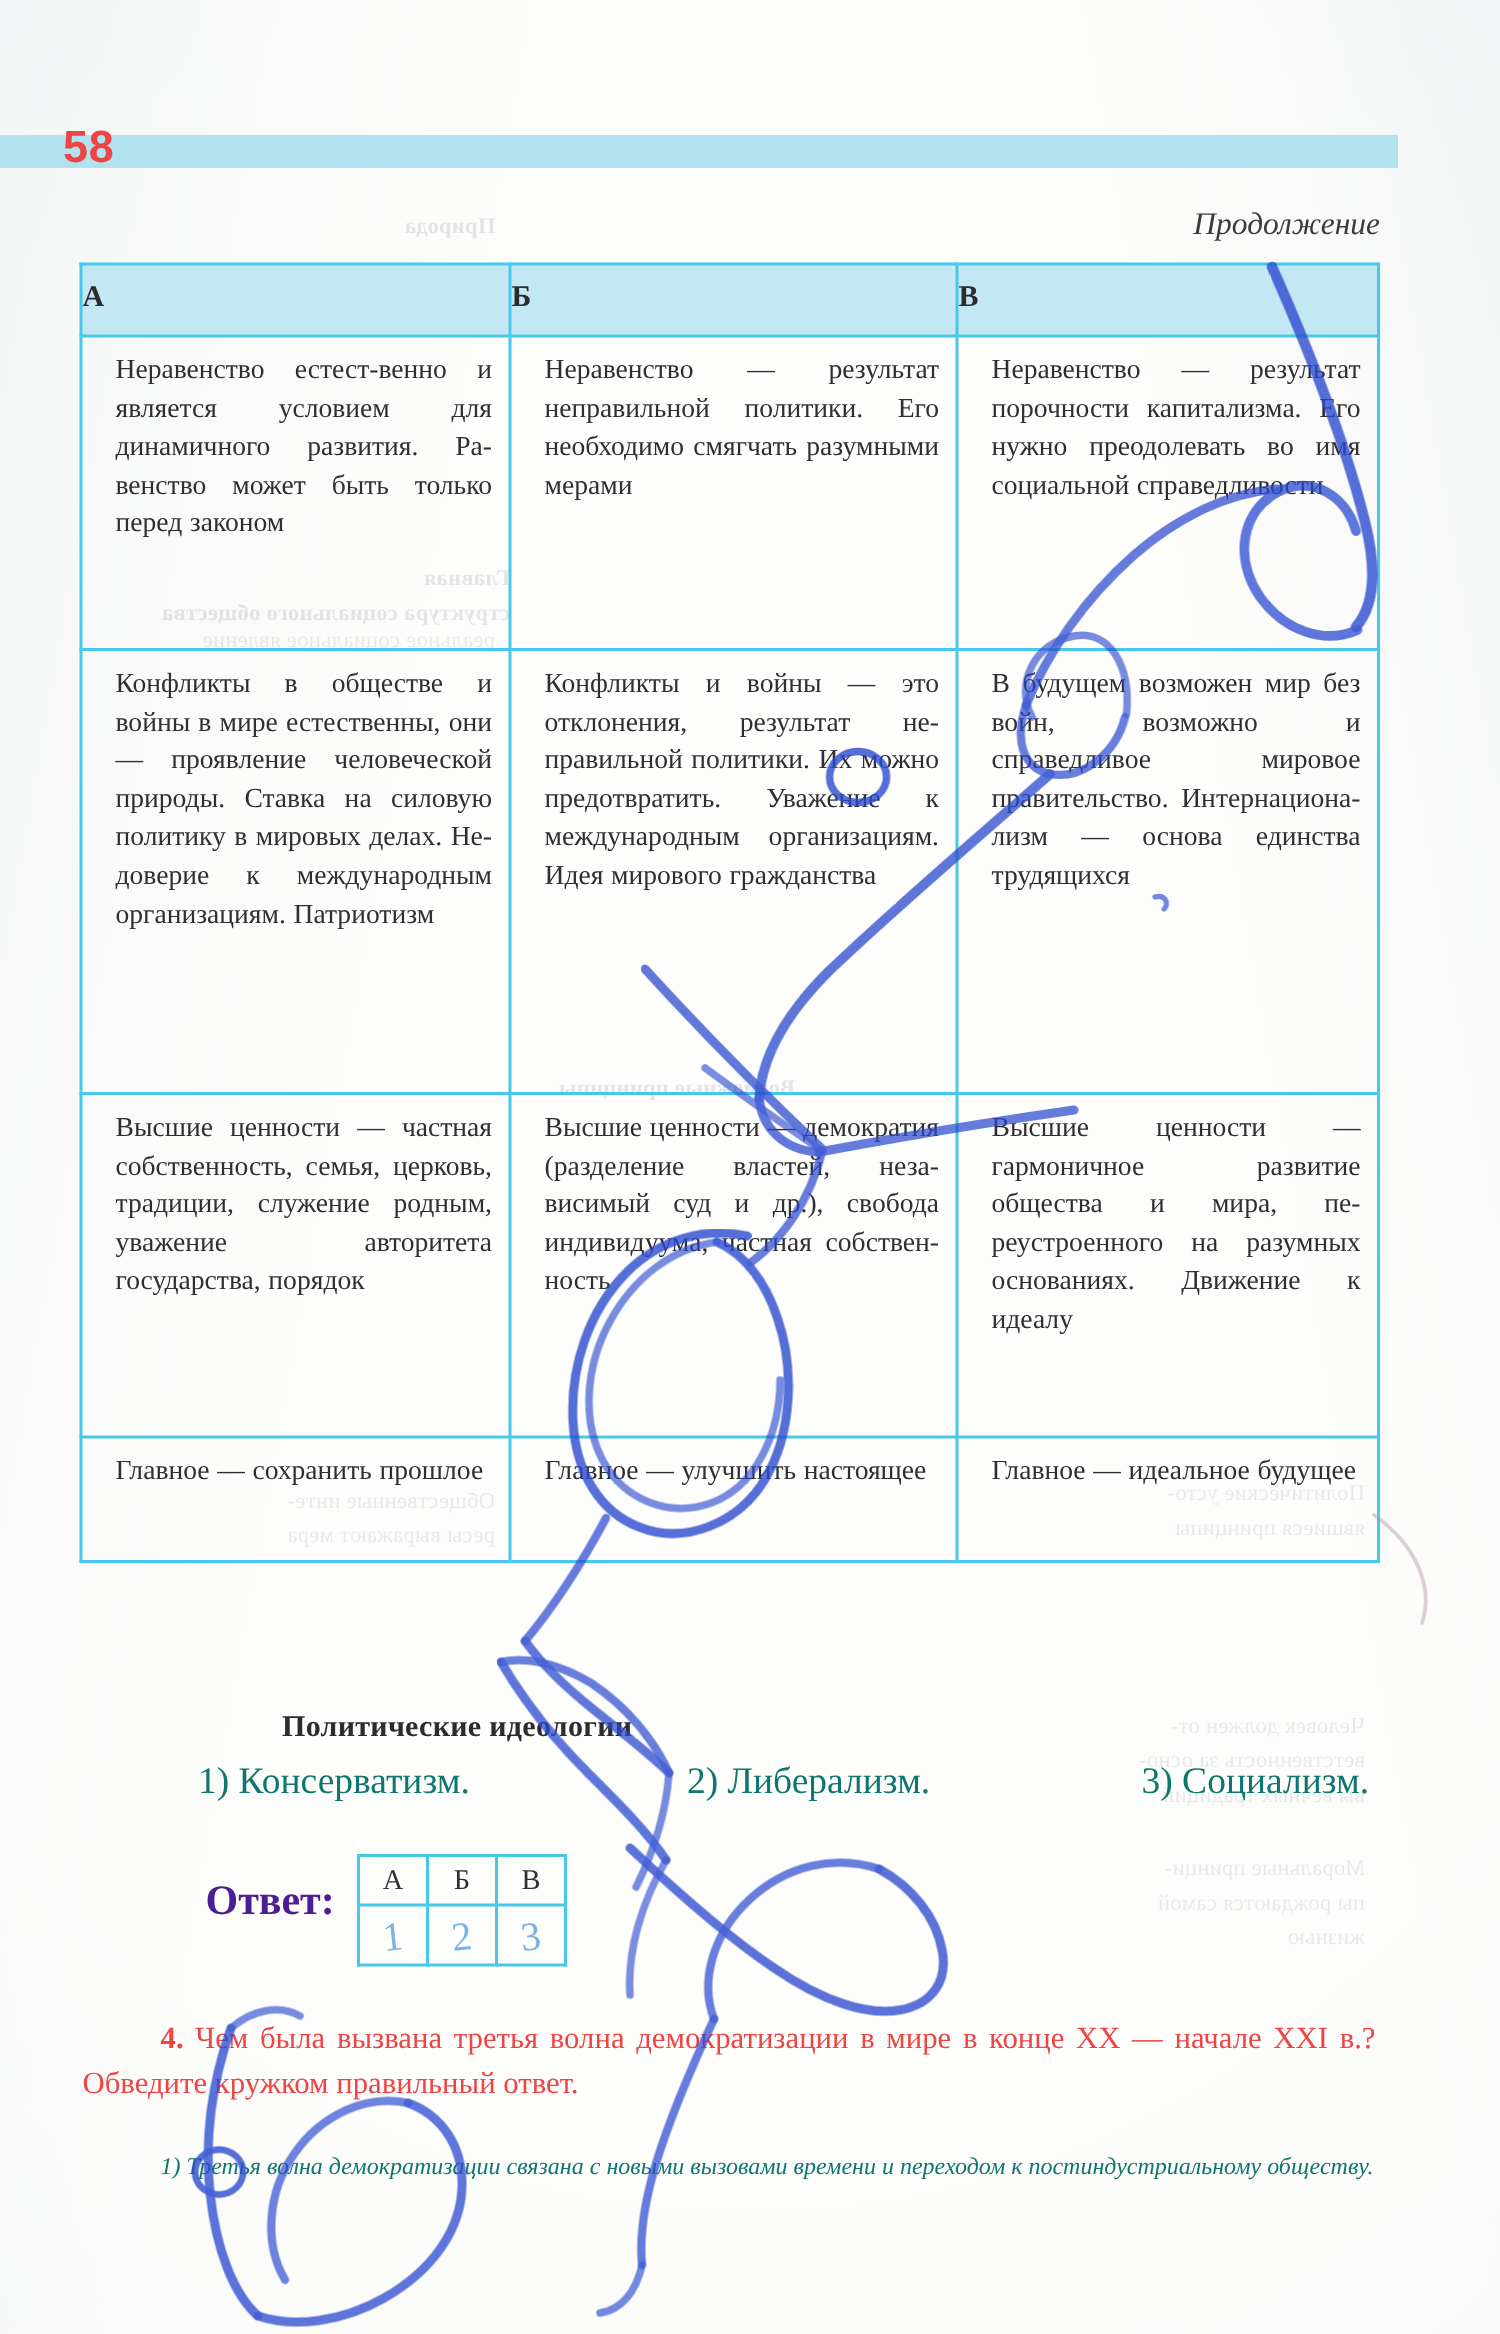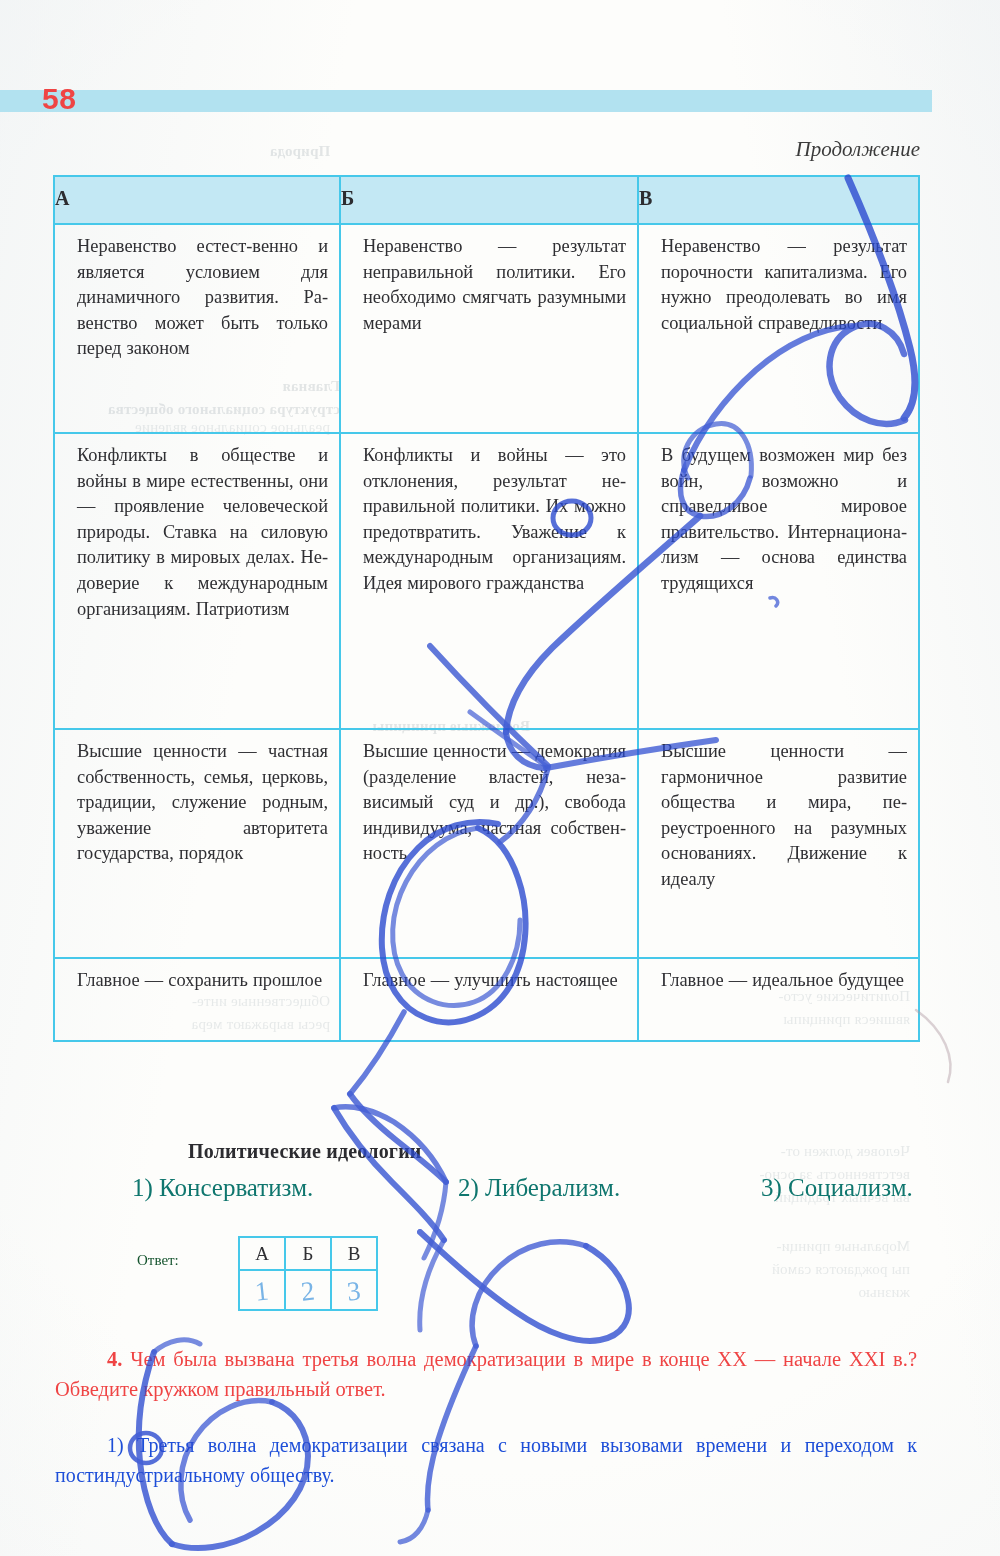--- a/index.html
+++ b/index.html
@@ -132,22 +132,23 @@
     display: flex;
   }
   .ideologies-list .opt-1 { width: 302px; }
   .ideologies-list .opt-2 { width: 303px; margin-left: 24px; }
 
   
   .answer-label {
     position: absolute;
     left: 137px;
     top: 1252px;
-    font-size: 15px;
-    color: #14532d;
+    font-size: 28px;
+    color: #4c1d95;
+    font-weight: bold;
   }
   .answer-table {
     position: absolute;
     left: 238px;
     top: 1236px;
     border-collapse: collapse;
     table-layout: fixed;
   }
   .answer-table td {
     border: 2px solid #46c8ea;
@@ -184,25 +185,26 @@
     text-align: justify;
     text-align-last: left;
   }
   .q4 .q-indent { padding-left: 52px; }
   .q4-num { font-weight: bold; }
   .q4-answer {
     position: absolute;
     left: 55px;
     top: 1430px;
     width: 862px;
-    font-size: 20px;
+    font-size: 16px;
     line-height: 30px;
-    color: #1d4ed8;
+    color: #0f766e;
     text-align: justify;
     text-align-last: left;
+    font-style: italic;
   }
   .q4-answer .a-indent { padding-left: 52px; }
 
   
   .pen-layer {
     position: absolute;
     inset: 0;
     pointer-events: none;
   }
   .pen-layer svg { display: block; }

